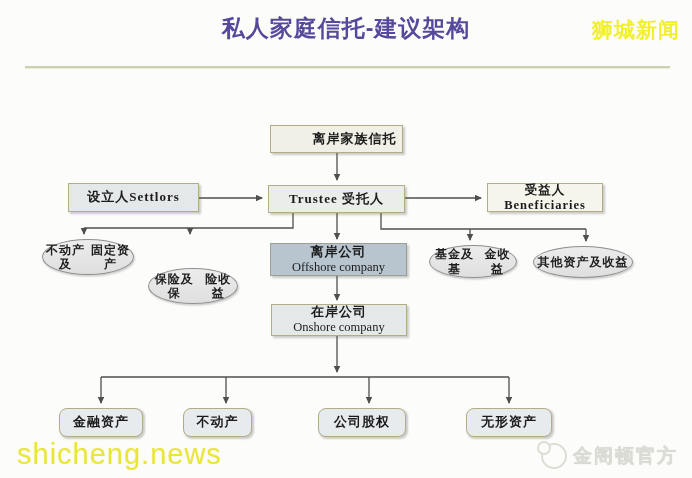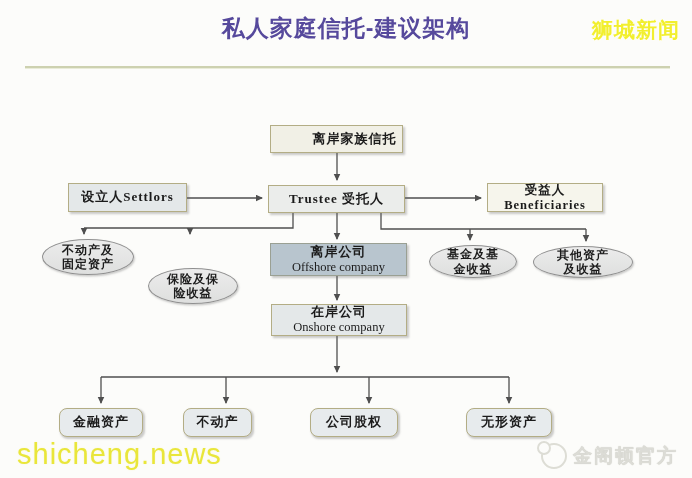--- a/index.html
+++ b/index.html
@@ -52,21 +52,21 @@
   .node .zh{font-size:13px;font-weight:600;letter-spacing:1px;}
   .node .en{font-size:12.5px;}
   .fill-cream{background:#f1f0e6;padding-left:36px;}
   .fill-paper{background:#f6f5ec;}
   .fill-gray{background:#ebedeb;}
   .fill-bluegray{background:#e4e8e9;}
   .fill-offshore{background:#b8c5ce;border-color:#9aa093;}
   .fill-asset{background:#e7ebed;border-radius:8px;}
   .ellipse{
     position:absolute;z-index:2;box-sizing:border-box;border-radius:50%;
-    display:flex;flex-direction:column;align-items:center;justify-content:center;
+    display:flex;flex-direction:row;align-items:center;justify-content:center;
     background:linear-gradient(180deg,#ececec 0%,#dedfde 100%);
     border:1px solid #8f8f8f;
     box-shadow:1px 1.5px 2px rgba(110,110,110,.35);
     font-family:"Liberation Serif","DejaVu Serif",serif;
     font-size:12px;font-weight:700;letter-spacing:1px;color:#1b1b1b;
     line-height:1.2;text-align:center;
   }
 </style>
 </head>
 <body>
@@ -110,21 +110,21 @@
       <line x1="226" y1="377" x2="226" y2="403" marker-end="url(#arr)"></line>
       <line x1="369" y1="377" x2="369" y2="403" marker-end="url(#arr)"></line>
       <line x1="509" y1="377" x2="509" y2="403" marker-end="url(#arr)"></line>
     </g>
   </svg>
 
   <div class="node fill-cream" style="left:270px;top:125px;width:133px;height:28px;">
     <span class="zh">离岸家族信托</span>
   </div>
 
-  <div class="node fill-bluegray" style="left:68px;top:183px;width:119px;height:29px;">
+  <div class="node fill-bluegray" style="left:68px;top:183px;width:131px;height:29px;">
     <span class="zh">设立人Settlors</span>
   </div>
 
   <div class="node fill-gray" style="left:268px;top:185px;width:137px;height:28px;">
     <span class="zh">Trustee 受托人</span>
   </div>
 
   <div class="node fill-paper" style="left:487px;top:183px;width:116px;height:29px;">
     <span class="zh" style="font-size:12.5px">受益人Beneficiaries</span>
   </div>
@@ -155,21 +155,21 @@
     <span>其他资产</span>
     <span>及收益</span>
   </div>
 
   <div class="node fill-asset" style="left:59px;top:408px;width:84px;height:29px;">
     <span class="zh">金融资产</span>
   </div>
   <div class="node fill-asset" style="left:183px;top:408px;width:69px;height:29px;">
     <span class="zh">不动产</span>
   </div>
-  <div class="node fill-asset" style="left:310px;top:408px;width:88px;height:29px;">
+  <div class="node fill-asset" style="left:318px;top:408px;width:88px;height:29px;">
     <span class="zh">公司股权</span>
   </div>
   <div class="node fill-asset" style="left:466px;top:408px;width:86px;height:29px;">
     <span class="zh">无形资产</span>
   </div>
 
   <div class="wm-bl">shicheng.news</div>
 
   <div class="wm-br">
     <span class="wm-logo"></span>

